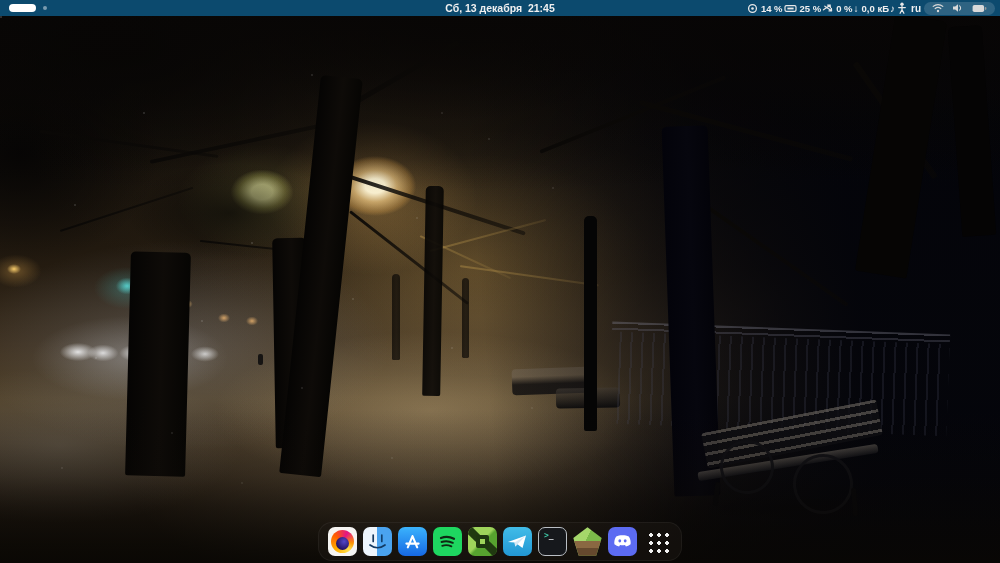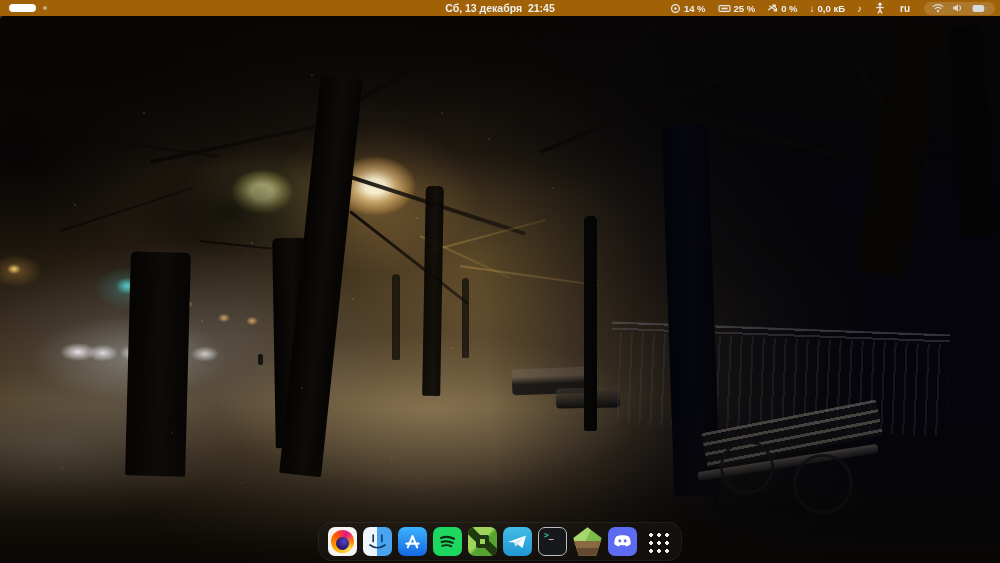--- a/index.html
+++ b/index.html
@@ -4,31 +4,31 @@
 <style>
   * { margin:0; padding:0; box-sizing:border-box; }
   html,body { background:#000; }
   .screen {
     position:relative; width:1000px; height:563px; overflow:hidden;
     font-family:"Liberation Sans","DejaVu Sans",sans-serif; background:#0b0907;
   }
 
   
   .topbar {
-    position:absolute; top:0; left:0; right:0; height:16px; background:#a16207;
+    position:absolute; top:0; left:0; right:0; height:16px; background:#0c4a6e;
     display:flex; align-items:center; color:#f0f0f0; z-index:20;
   }
   .tb-left { display:flex; align-items:center; gap:7px; padding-left:9px; }
   .ws-pill { width:27px; height:8px; border-radius:5px; background:#ffffff; }
   .ws-dot  { width:4px; height:4px; border-radius:50%; background:rgba(255,255,255,0.45); }
   .tb-clock {
     position:absolute; left:50%; top:0; height:16px; transform:translateX(-50%);
     display:flex; align-items:center; font-size:10.5px; font-weight:700; white-space:pre;
   }
-  .tb-right { margin-left:auto; display:flex; align-items:center; gap:12px; padding-right:5px; }
+  .tb-right { margin-left:auto; display:flex; align-items:center; gap:1px; padding-right:5px; }
   .tb-group { display:flex; align-items:center; gap:3px; font-size:9.5px; font-weight:700; white-space:nowrap; }
   .tb-group svg { display:block; }
   .tb-glyph { font-size:10px; font-weight:700; }
   .tb-kbd { font-size:10px; font-weight:700; padding:0 2px; }
   .qs-pill {
     display:flex; align-items:center; gap:8px; height:13px; padding:0 8px;
     background:rgba(255,255,255,0.14); border-radius:8px;
   }
 
   

